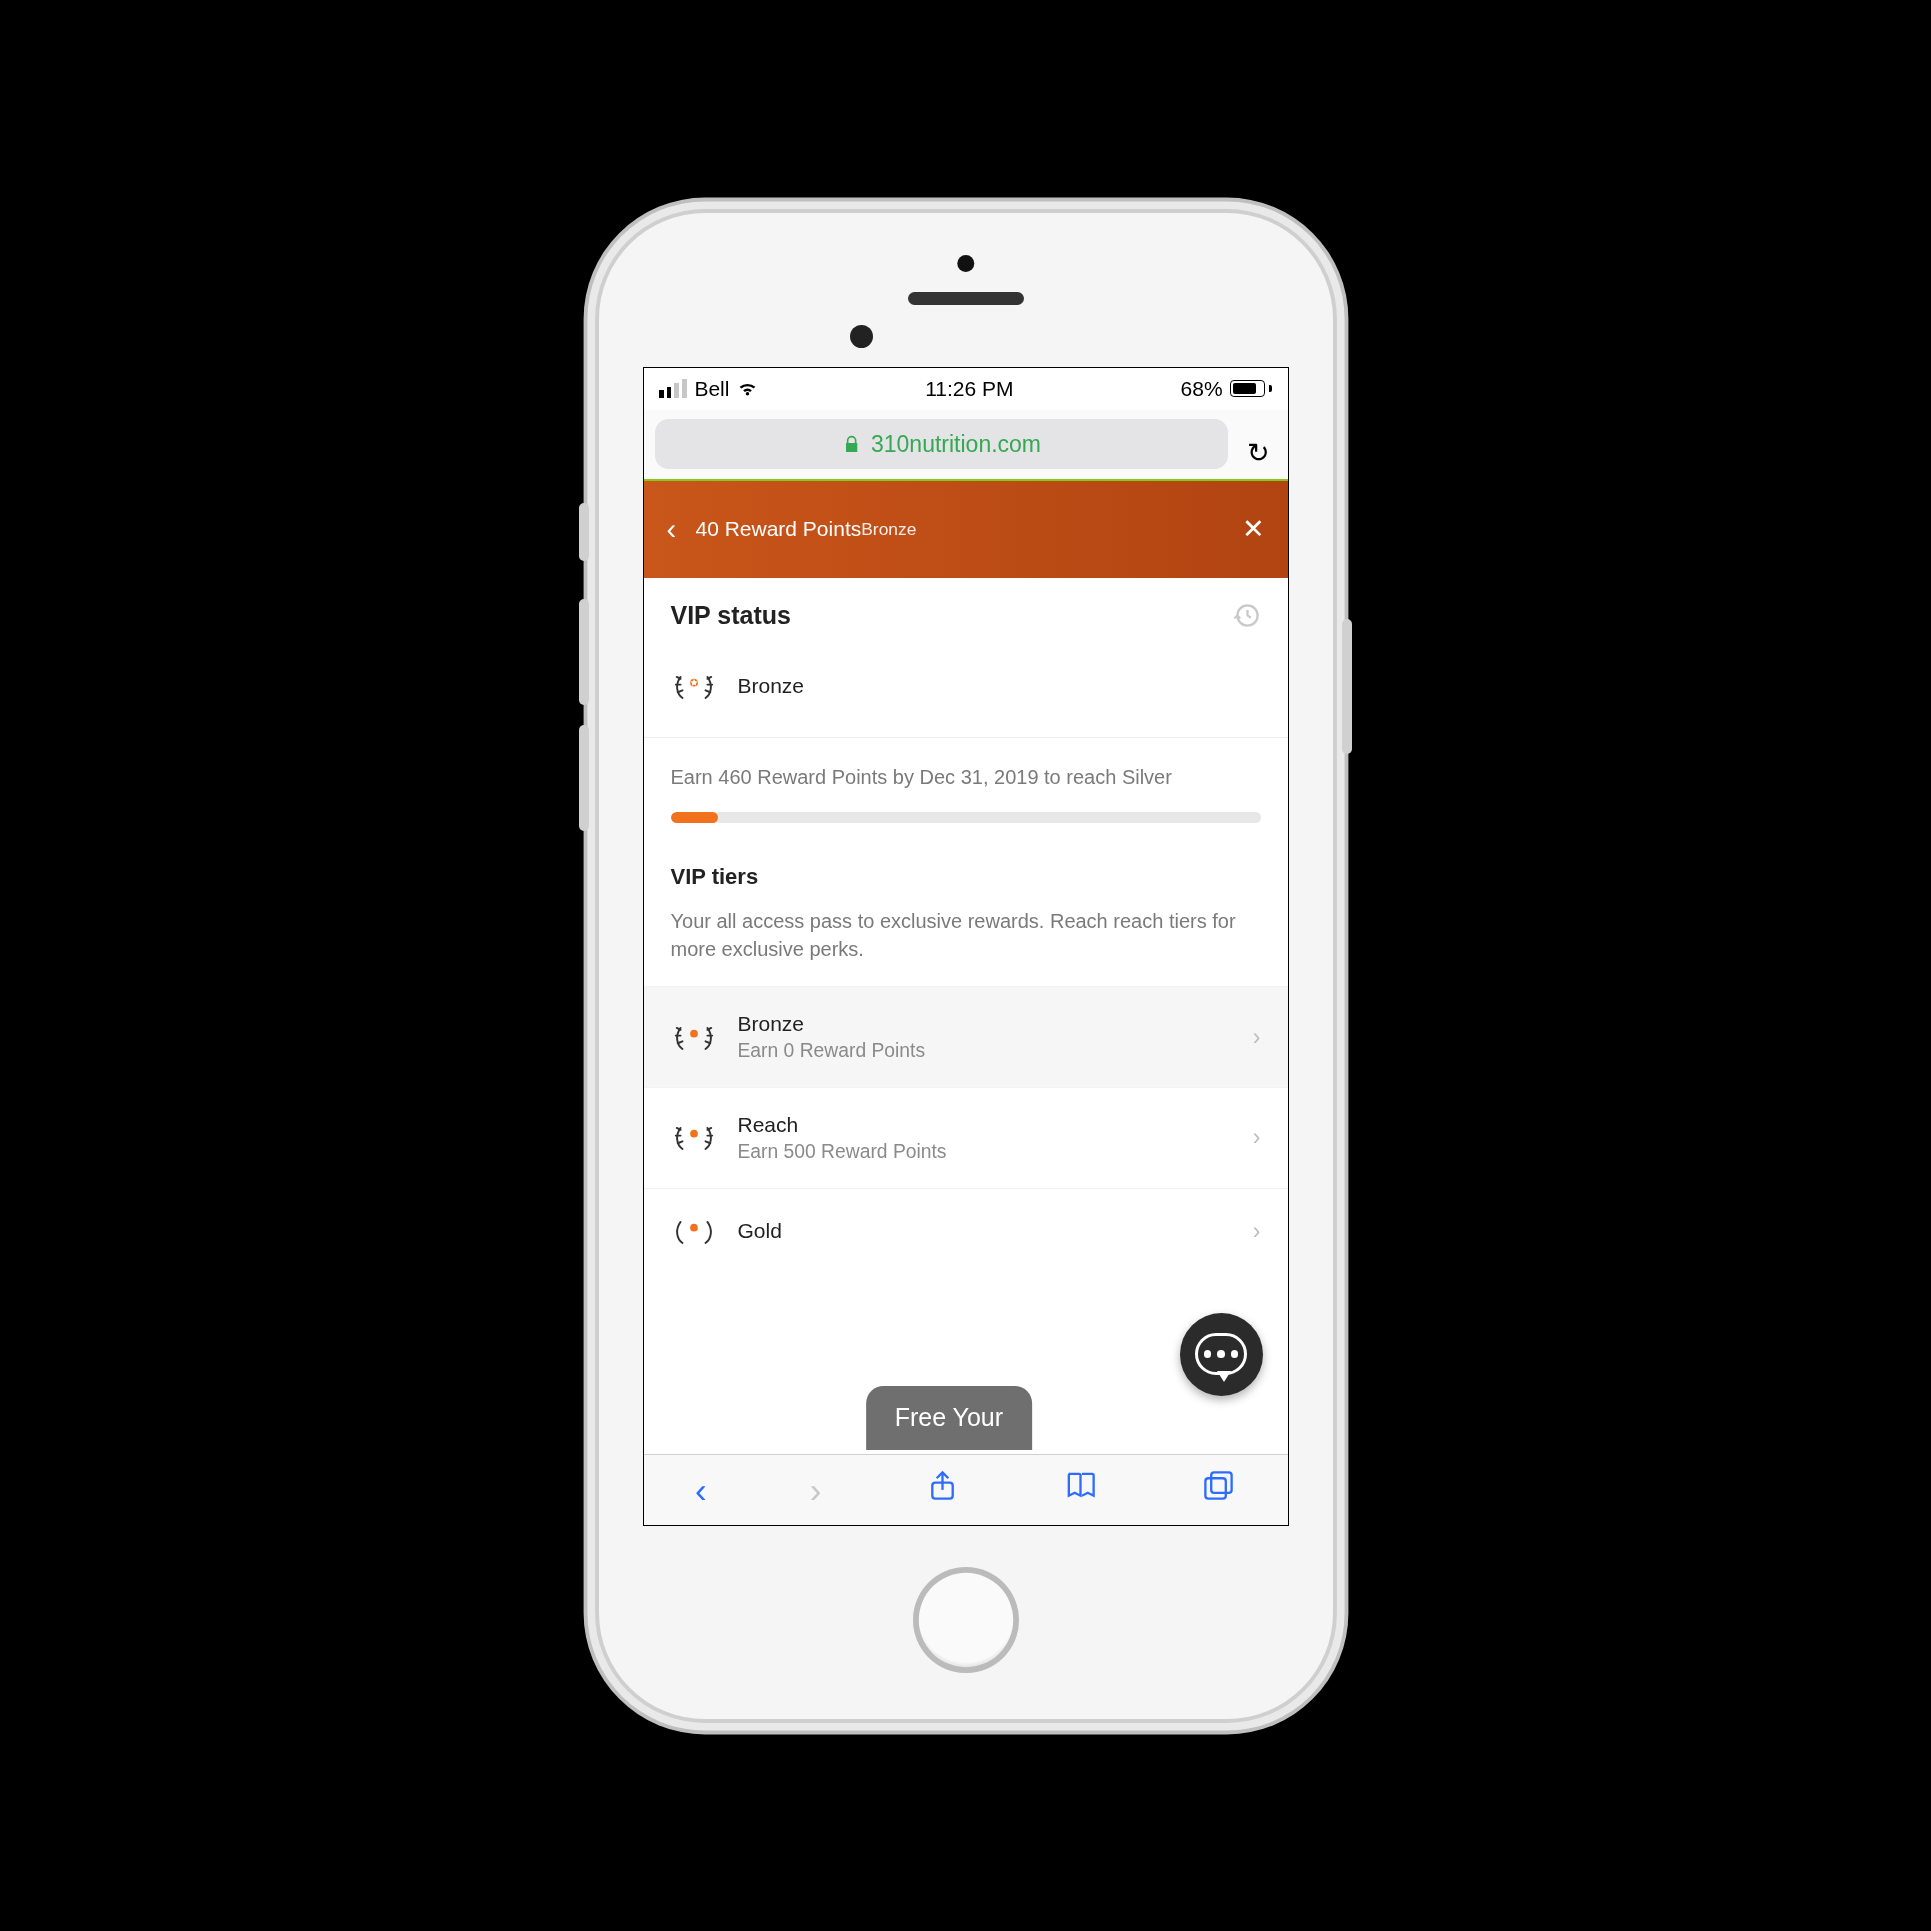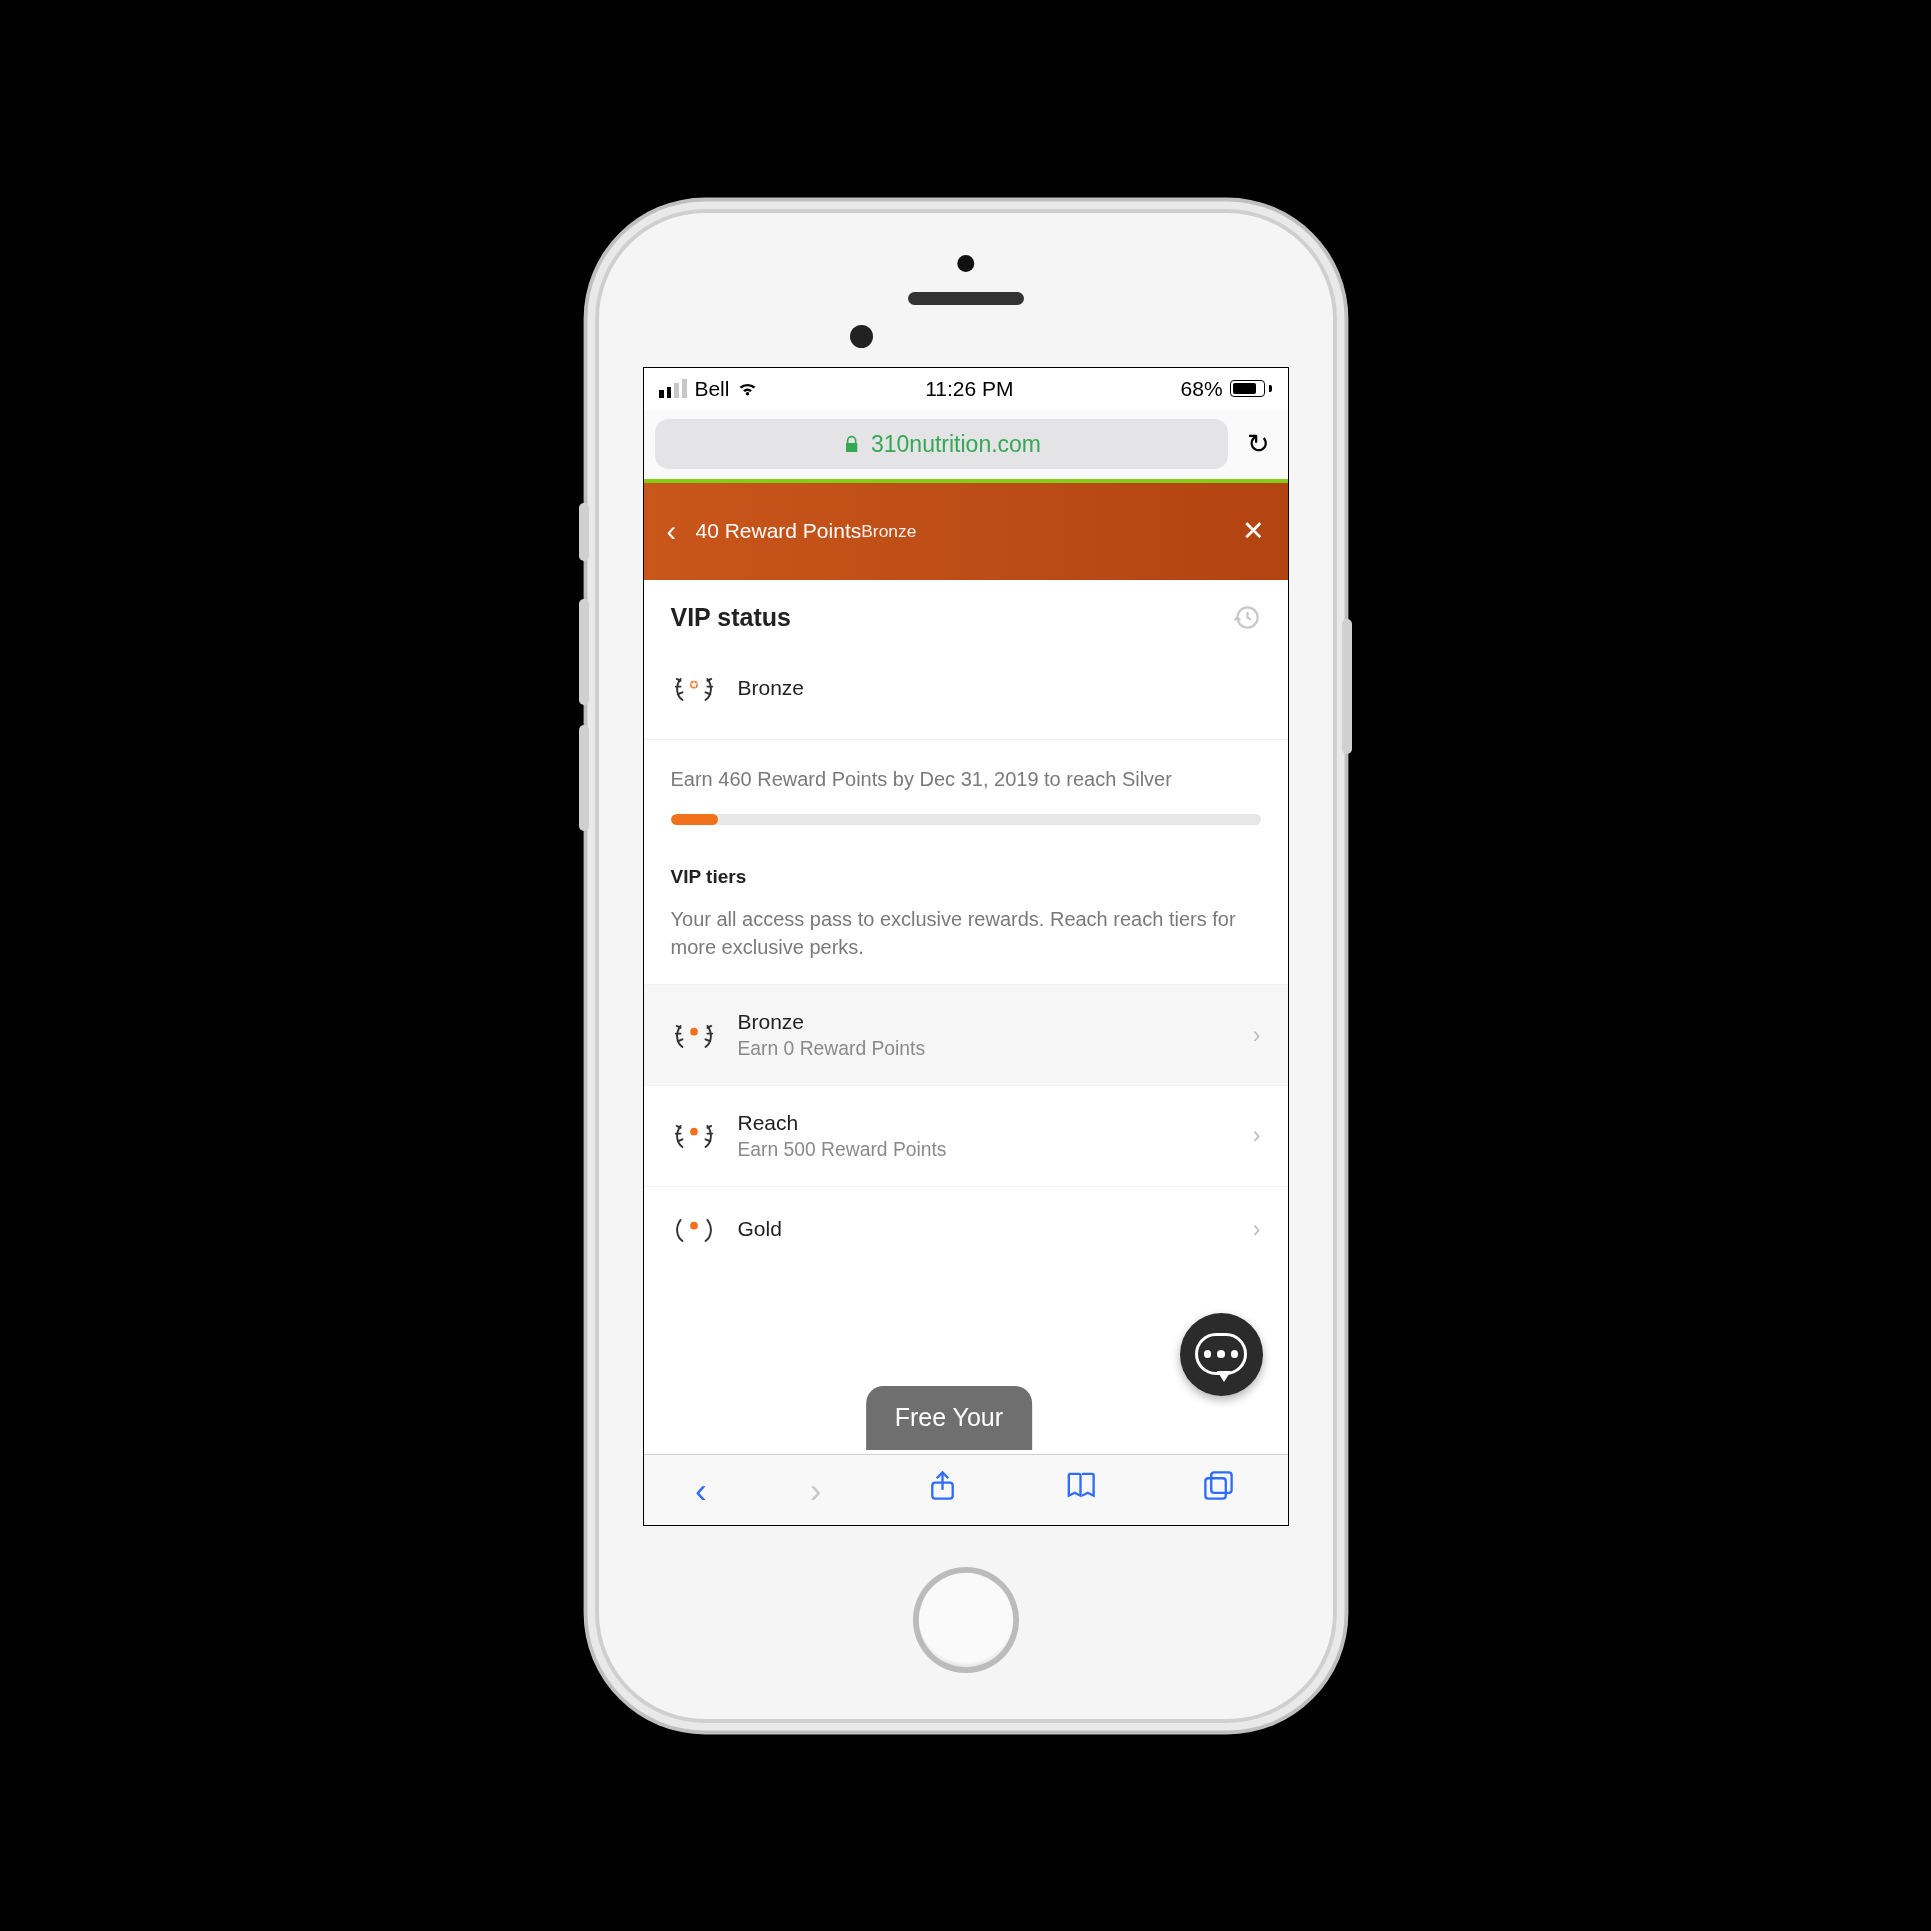--- a/index.html
+++ b/index.html
@@ -64,21 +64,21 @@
   .sig-bars span:nth-child(2){height:11.6px}
   .sig-bars span:nth-child(3){height:15.4px; background:#c7c7c7}
   .sig-bars span:nth-child(4){height:19.3px; background:#c7c7c7}
   .wifi-icon { font-size:19.3px; }
   .battery { display:flex; align-items:center; gap:3.9px; }
   .battery-body { width:35px; height:17.4px; border:1.9px solid #000; border-radius:3.9px; position:relative; }
   .battery-fill { position:absolute; left:1.9px; top:1.9px; bottom:1.9px; width:68%; background:#000; border-radius:1.9px; }
   .battery-tip { width:2.9px; height:7.7px; background:#000; border-radius:0 1.9px 1.9px 0; }
 
   
-  .addr-wrap { padding:9.7px 11.6px; background:#fafafa; border-bottom:4px solid #84cc16; display:flex; gap:19px; align-items:center; }
+  .addr-wrap { padding:9.7px 11.6px; background:#fafafa; border-bottom:2px solid #84cc16; display:flex; gap:19px; align-items:flex-end; }
   .addr-bar { flex:1; height:50px; background:#e4e4e6; border-radius:13.5px; display:flex; align-items:center; justify-content:center; gap:9.7px; color:#34a853; font-size:23px; }
   .lock-icon { color:#34a853; font-size:19.3px; }
   .reload { width:29px; color:#000; font-size:27px; }
 
   
   .orange-hdr {
     height:97px; background: linear-gradient(90deg,#c9561a 0%, #b24412 100%);
     display:flex; align-items:center; padding:0 23px; color:#fff; gap:19.3px;
   }
   .back-chevron { font-size:29px; cursor:pointer; }
@@ -98,21 +98,21 @@
 
   .laurel { width:46px; height:35px; position:relative; }
   .laurel svg { width:100%; height:100%; display:block; }
 
   .progress-block { padding:25px 27px 11.6px; }
   .progress-text { font-size:20px; color:#7a7a7a; line-height:1.4; margin-bottom:21px; }
   .bar-track { width:100%; height:11.6px; background:#e7e7e7; border-radius:7.7px; overflow:hidden; }
   .bar-fill { height:100%; background:#f2711c; width:8%; border-radius:7.7px; }
 
   .tiers-header { padding:29px 27px 5.8px; }
-  .tiers-title { font-size:19px; font-weight:600; color:#222; }
+  .tiers-title { font-size:22px; font-weight:600; color:#222; }
   .tiers-desc { font-size:20px; color:#7a7a7a; line-height:1.4; padding:11.6px 27px 23px; }
 
   .tier-item { display:flex; align-items:center; gap:21px; padding:25px 27px; border-top:1px solid #f2f2f2; }
   .tier-item.active-tier { background:#f6f6f6; }
   .tier-text { flex:1; display:flex; flex-direction:column; gap:3.9px; }
   .tier-name { font-size:21px; color:#222; }
   .tier-sub { font-size:19.3px; color:#8a8a8a; }
   .row-chevron { color:#bdbdbd; font-size:23px; }
 
   

